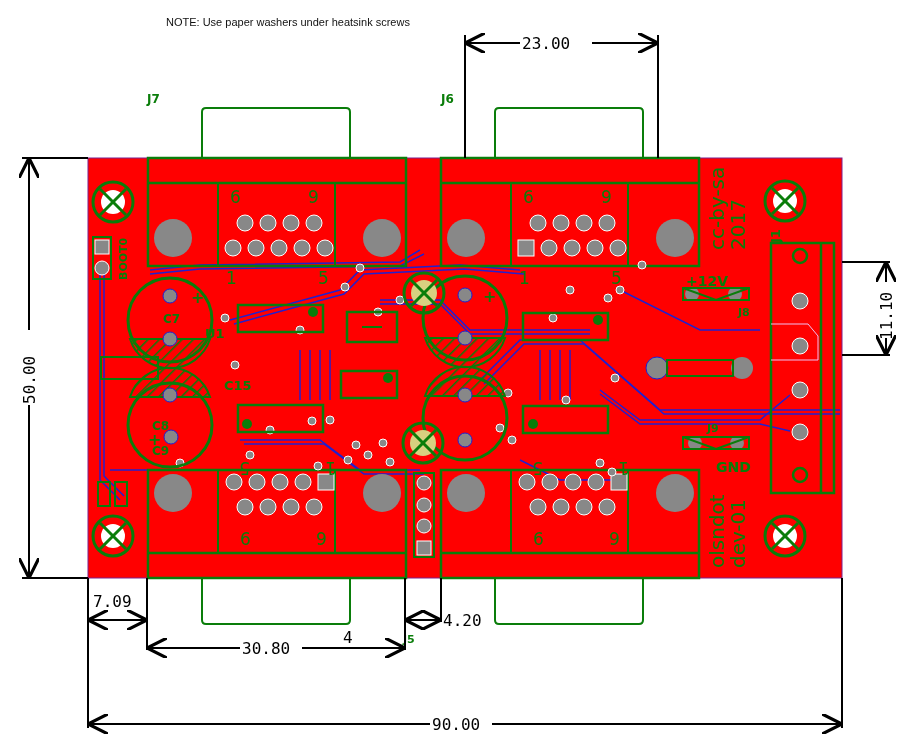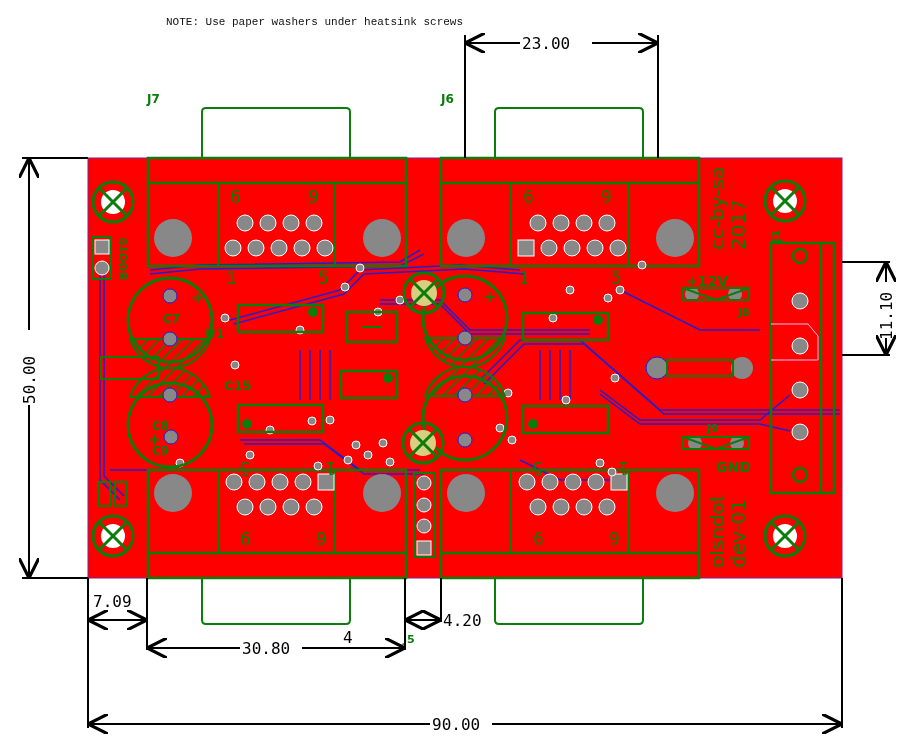--- a/index.html
+++ b/index.html
@@ -1,18 +1,18 @@
 <!DOCTYPE html>
 <html><head>
 <meta charset="utf-8">
 <style>
   html, body { margin: 0; padding: 0; background: #ffffff; }
   body { width: 916px; height: 752px; position: relative; overflow: hidden; font-family: "Liberation Sans", sans-serif; }
   #stage { position: absolute; left: 0; top: 0; width: 916px; height: 752px; }
-  .note { position: absolute; left: 134px; top: 16px; font-size: 11px; color: #111; font-family: Liberation Mono, monospace; padding-left: 32px; }
+  .note { position: absolute; left: 134px; top: 16px; font-size: 11px; color: #111; font-family: Liberation Sans, sans-serif; padding-left: 32px; }
   svg text { font-family: "DejaVu Sans Mono", monospace; }
   .dimtext { font-family: "DejaVu Sans Mono", monospace; font-size: 16px; fill: #000; }
   .silk { font-family: "DejaVu Sans", sans-serif; font-weight: bold; fill: #0a7d0a; }
   .silkthin { font-family: "DejaVu Sans", sans-serif; fill: #0a7d0a; }
 </style>
 </head>
 <body>
 
 <div id="stage">
   <div class="note">NOTE: Use paper washers under heatsink screws</div>

